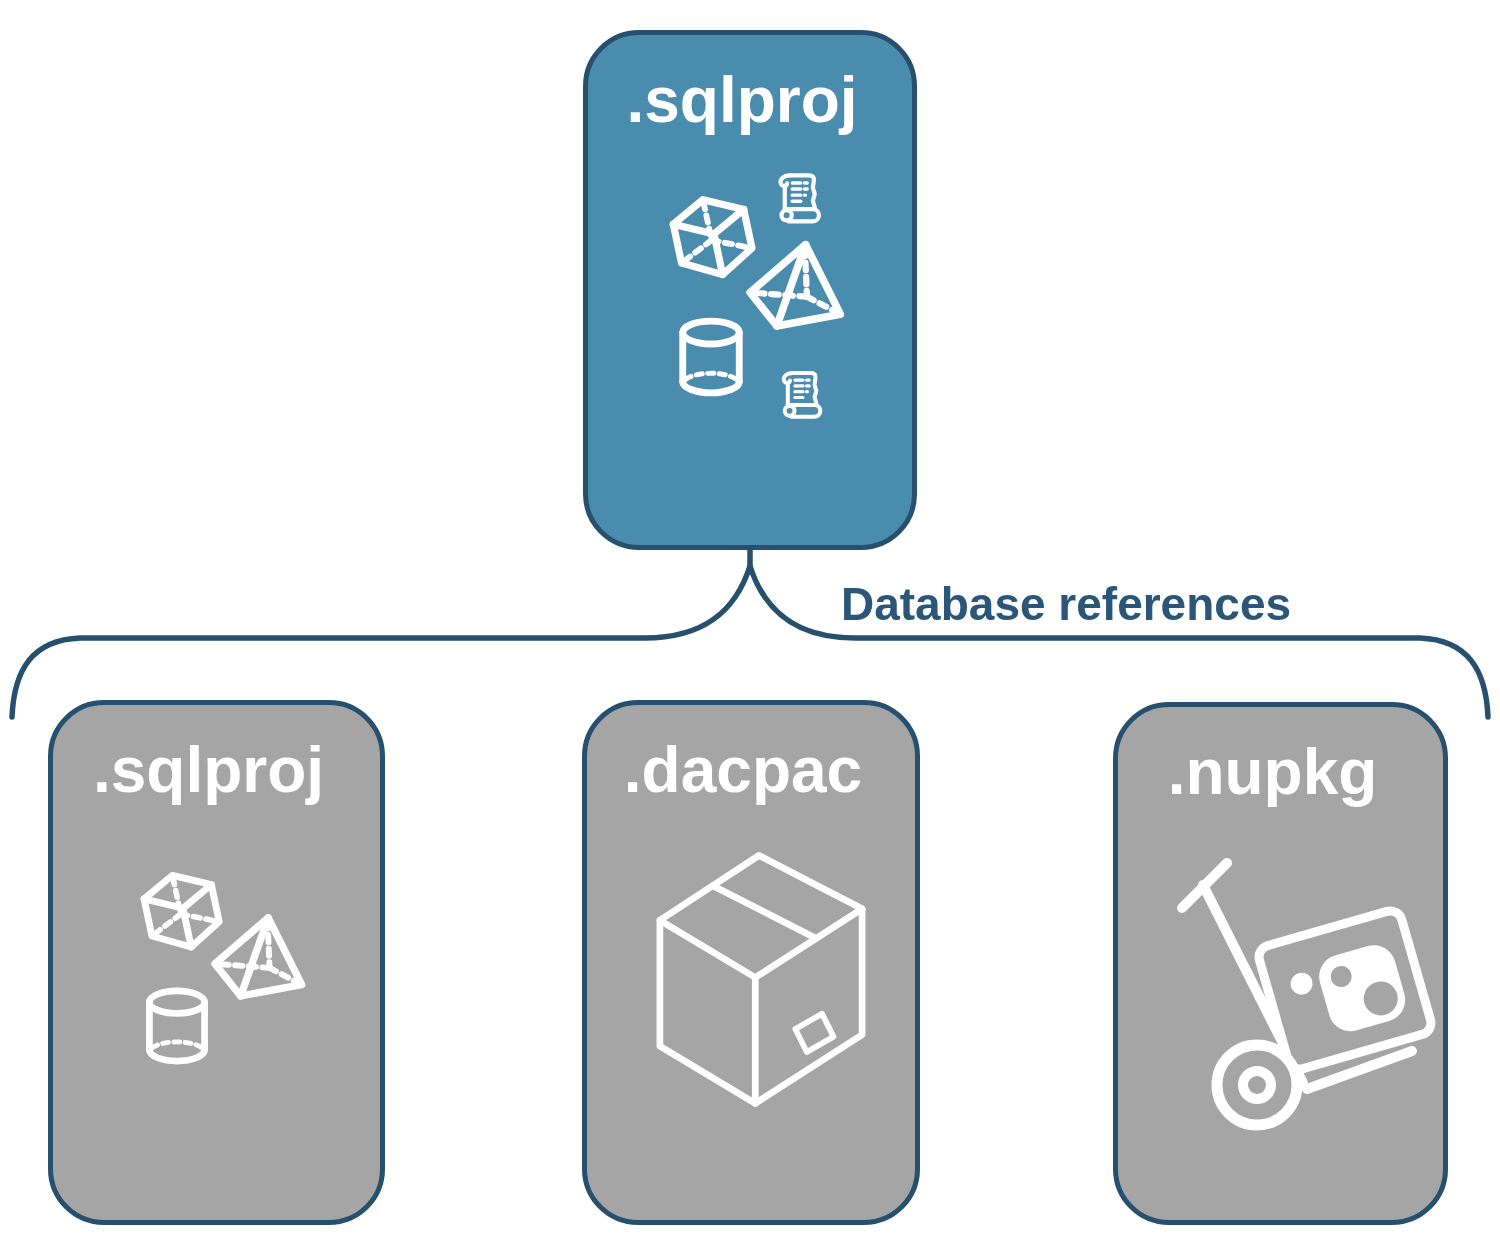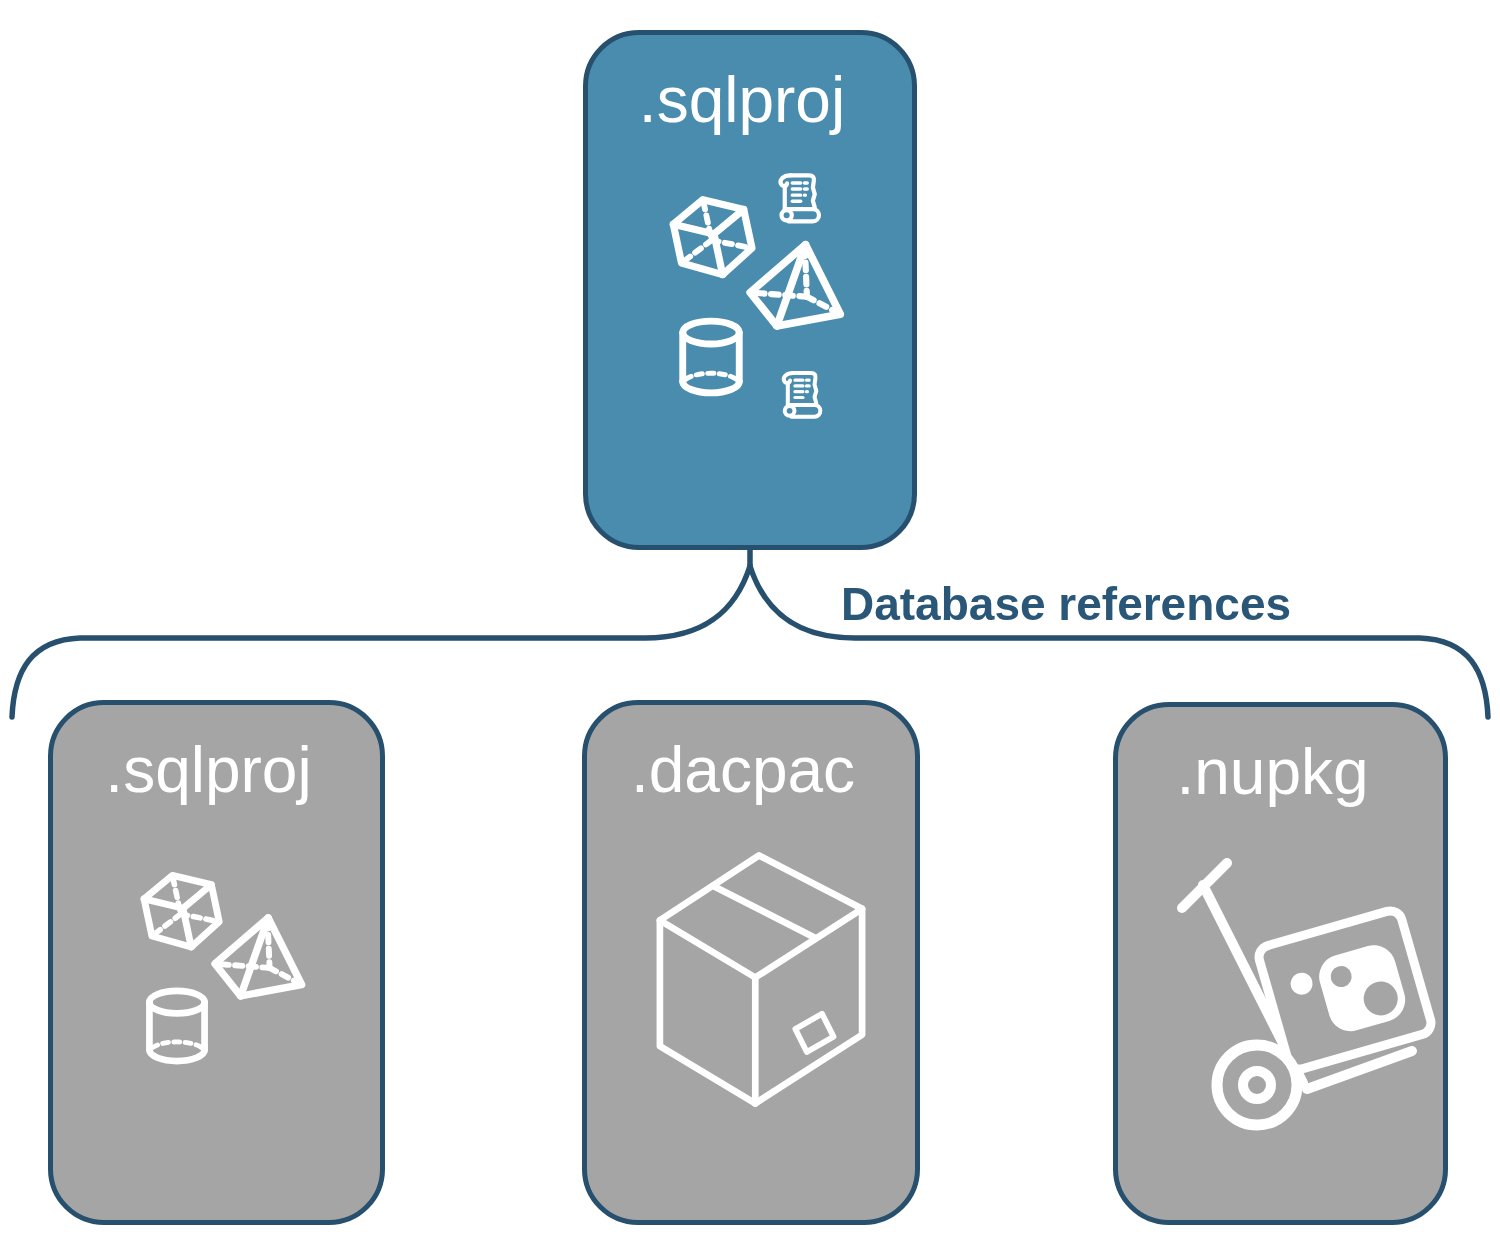--- a/index.html
+++ b/index.html
@@ -11,21 +11,21 @@
   .node {
     position:absolute; box-sizing:border-box;
     border:5px solid #27506E; border-radius:56px;
   }
   .node--root { left:583px; top:30px; width:334px; height:520px; background:#4A8CAD; }
   .node--c1 { left:48px;  top:700px; width:337px; height:525px; background:#A5A5A5; }
   .node--c2 { left:582px; top:700px; width:338px; height:525px; background:#A5A5A5; }
   .node--c3 { left:1113px;top:702px; width:335px; height:523px; background:#A5A5A5; }
   .node-title {
     position:absolute; top:30px; left:0; right:16px;
-    text-align:center; color:#ffffff; font-weight:400; font-size:64px;
+    text-align:center; color:#ffffff; font-weight:700; font-size:64px;
     letter-spacing:0px; line-height:1.1;
   }
   .icon { position:absolute; }
   
   .r-cube     { left:80px;  top:158px; width:90px;  height:90px; }
   .r-scroll1  { left:178px; top:132px; width:60px;  height:60px; }
   .r-pyramid  { left:158px; top:205px; width:104px; height:95px; }
   .r-cylinder { left:88px;  top:280px; width:70px;  height:84px; }
   .r-scroll2  { left:182px; top:330px; width:57px;  height:57px; }
   

